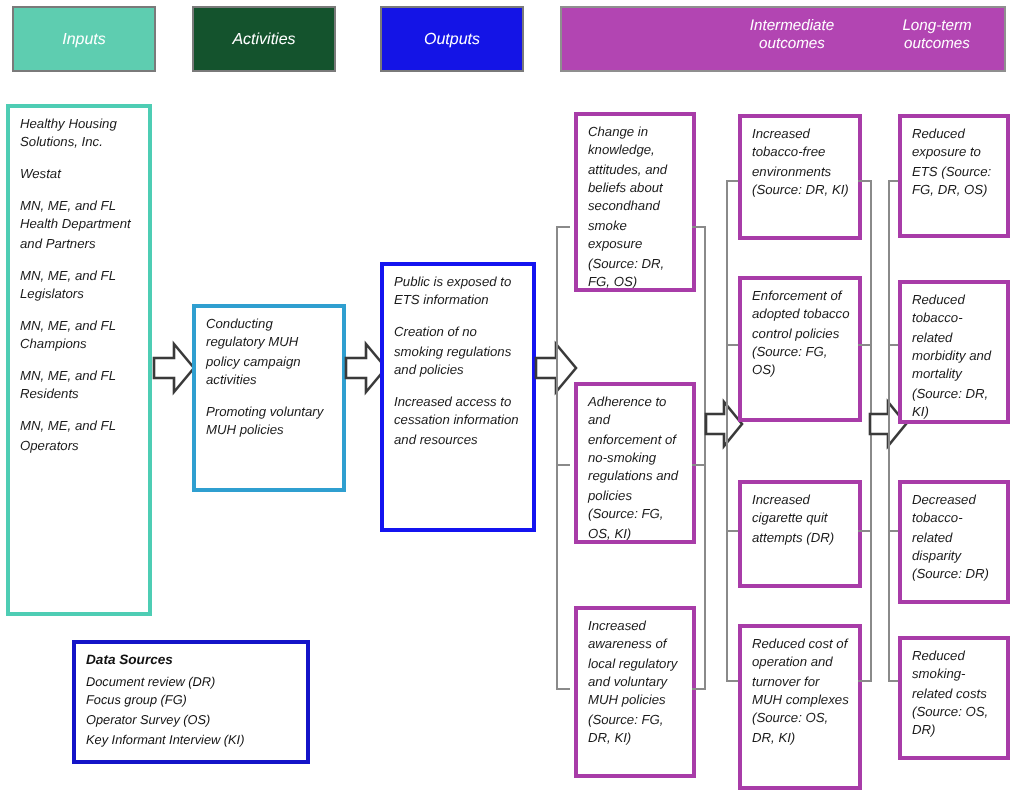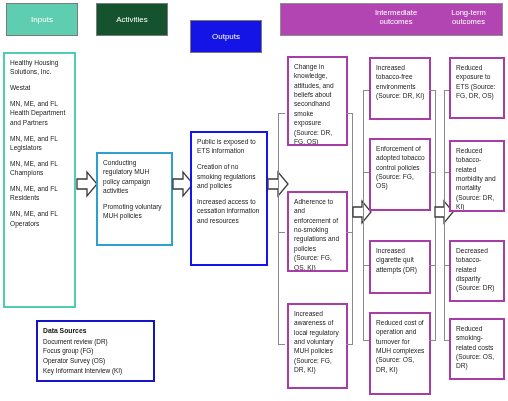--- a/index.html
+++ b/index.html
@@ -3,21 +3,21 @@
 <meta charset="utf-8">
 <style>
   html,body{margin:0;padding:0;}
   body{
     width:508px;height:401px;
     background:#ffffff;
     font-family:"Liberation Sans", sans-serif;
     overflow:hidden;
     position:relative;
   }
-  #canvas{position:absolute;inset:0;width:508px;height:401px;}
+  #canvas{position:absolute;inset:0;width:508px;height:401px;font-style:italic;}
 
   .hdr{
     position:absolute;
     box-sizing:border-box;
     border:1px solid #7a7a7a;
     color:#ffffff;
     font-size:8px;
     display:flex;align-items:center;justify-content:center;
     text-align:center;
     line-height:1.15;
@@ -76,21 +76,21 @@
 <div id="canvas">
 
   <div class="hdr hdr-inputs" style="left:6px;top:3px;width:72px;height:33px;">
     <span>Inputs</span>
   </div>
 
   <div class="hdr hdr-activities" style="left:96px;top:3px;width:72px;height:33px;">
     <span>Activities</span>
   </div>
 
-  <div class="hdr hdr-outputs" style="left:190px;top:20px;width:72px;height:33px;">
+  <div class="hdr hdr-outputs" style="left:190px;top:3px;width:72px;height:33px;">
     <span>Outputs</span>
   </div>
 
   <div class="hdr hdr-outcomes" style="left:280px;top:3px;width:223px;height:33px;"></div>
 
   <div class="outcome-hdr-label" style="left:436px;top:8px;width:65px;">Long-term
 outcomes</div>
   <div class="outcome-hdr-label" style="left:361px;top:8px;width:70px;">Intermediate
 outcomes</div>
 

